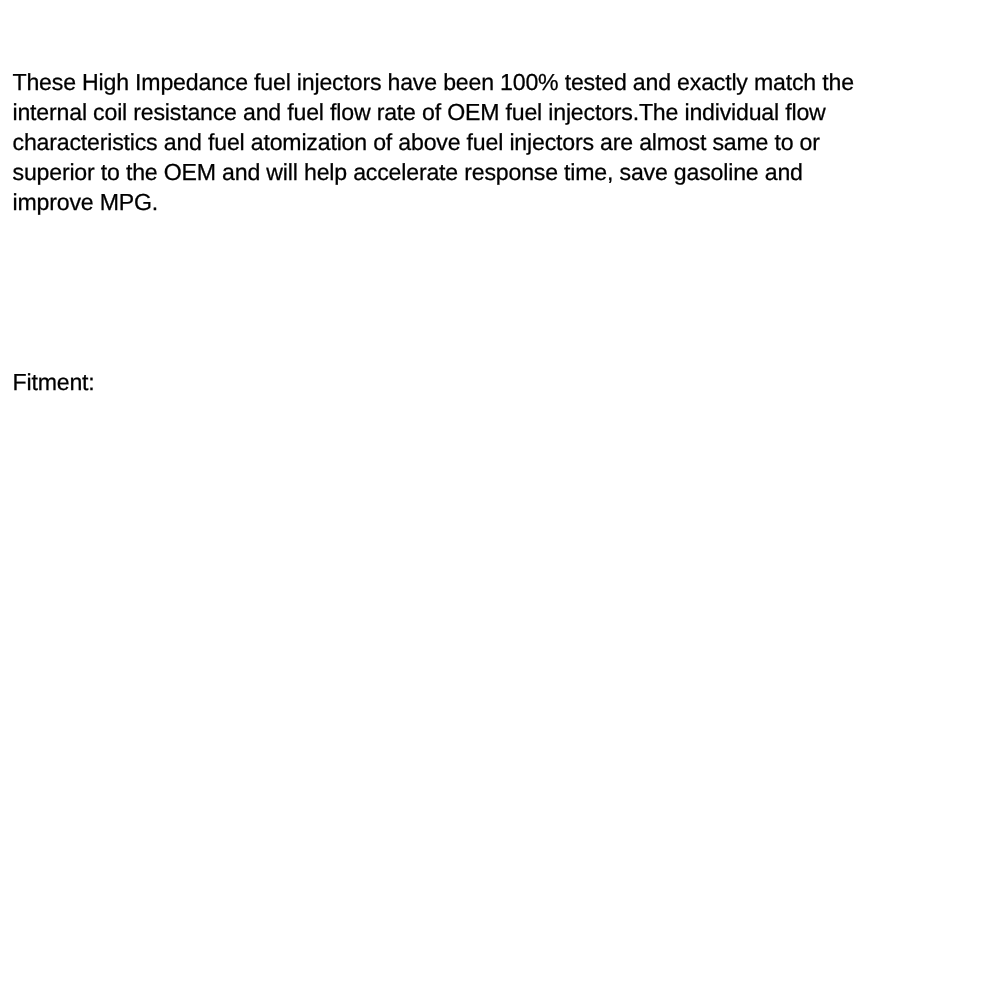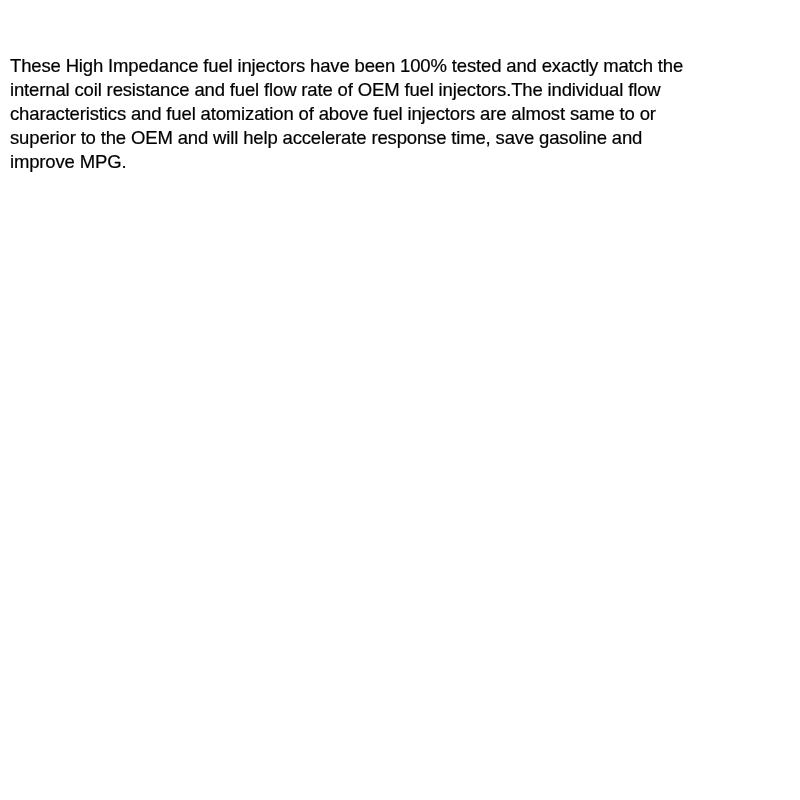--- a/index.html
+++ b/index.html
@@ -42,20 +42,21 @@
   <section class="para">
     <div>These High Impedance fuel injectors have been 100% tested and exactly match the
 internal coil resistance and fuel flow rate of OEM fuel injectors.The individual flow
 characteristics and fuel atomization of above fuel injectors are almost same to or
 superior to the OEM and will help accelerate response time, save gasoline and
 improve MPG.</div>
   </section>
 
 
   <section class="para">
+    <div>Fitment:</div>
   </section>
 
   <section class="para">
     
     
   </section>
 
 </div>
 
 </body></html>

